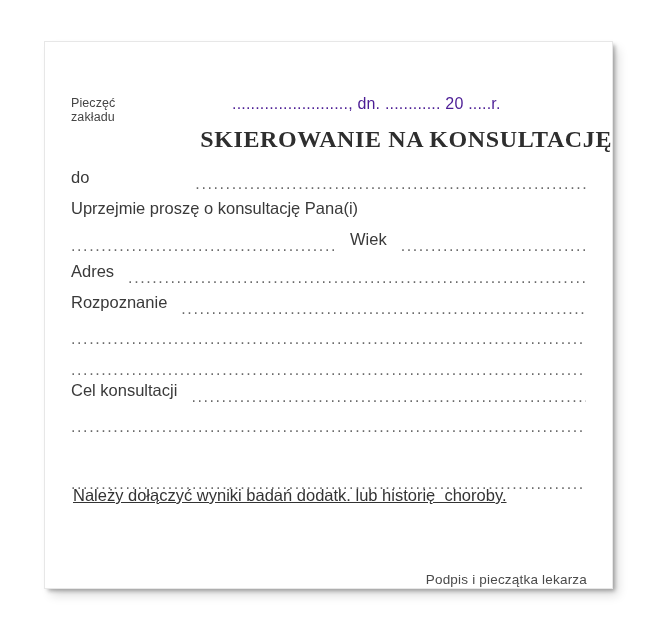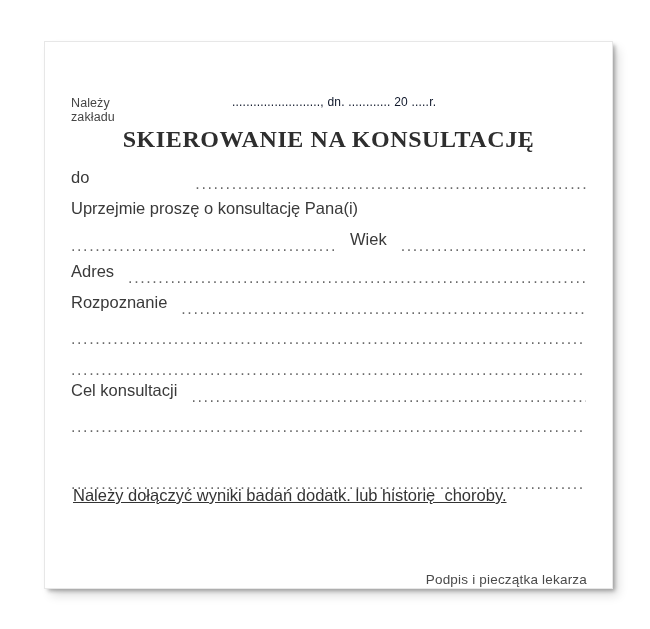--- a/index.html
+++ b/index.html
@@ -51,32 +51,32 @@
     font-size: 12.5px;
     line-height: 14px;
     color: #454545;
     letter-spacing: 0.1px;
   }
 
   .date-line {
     position: absolute;
     left: 187px;
     top: 53px;
-    font-size: 12px;
-    color: #0f172a;
+    font-size: 16px;
+    color: #4c1d95;
     letter-spacing: 0.2px;
     white-space: pre;
   }
 
   .form-title {
     position: absolute;
     left: 0;
     right: 0;
     top: 84px;
-    text-align: center;
+    text-align: right;
     font-family: "Liberation Serif", serif;
     font-weight: bold;
     font-size: 24px;
     letter-spacing: 0.6px;
     color: #2e2e2e;
   }
 
   
   .row {
     position: absolute;
@@ -161,21 +161,21 @@
   }
 </style>
 </head>
 <body>
 
 <div id="page">
 
   <div id="form-card">
 
     <div class="stamp-label">
-      <div>Należy</div>
+      <div>Pieczęć</div>
       <div>zakładu</div>
     </div>
 
     <div class="date-line ink">........................., dn. ............ 20 .....r.</div>
 
     <div class="form-title">SKIEROWANIE NA KONSULTACJĘ</div>
 
     <div class="row" style="top:126px;gap:46px;">
       <span class="label">do</span>
       <span class="gap-md"></span>

